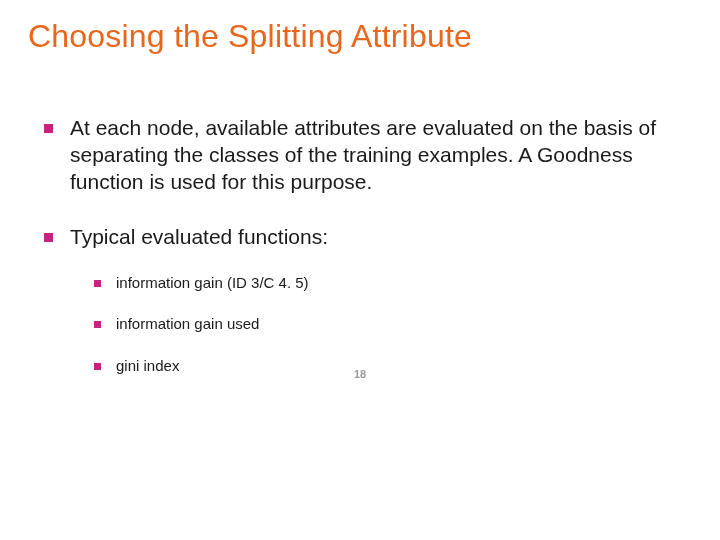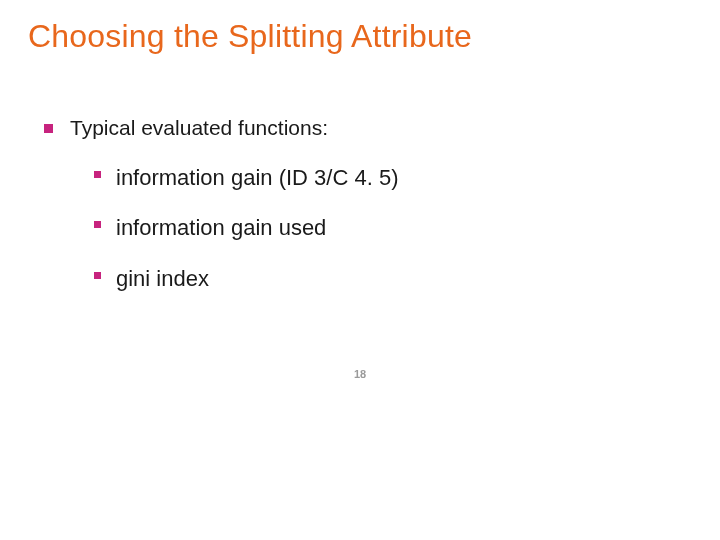--- a/index.html
+++ b/index.html
@@ -3,31 +3,34 @@
 <meta charset="utf-8">
 <style>
   * { margin: 0; padding: 0; box-sizing: border-box; }
   html, body { width: 720px; height: 540px; background: #fff; font-family: Verdana, Geneva, sans-serif; }
   .slide { width: 720px; height: 392px; padding: 18px 30px 10px 30px; position: relative; }
   .title { font-size: 32px; color: #e8671c; font-weight: normal; letter-spacing: 0.2px; margin-left: -2px; margin-bottom: 60px; }
   ul.top { list-style: none; margin-left: 14px; }
   ul.top > li { position: relative; padding-left: 26px; font-size: 21px; color: #1a1a1a; line-height: 1.28; margin-bottom: 28px; }
   ul.top > li::before { content: ""; position: absolute; left: 0; top: 9px; width: 9px; height: 9px; background: #c7237e; }
   ul.sub { list-style: none; margin-top: 22px; margin-left: 24px; }
-  ul.sub > li { position: relative; padding-left: 22px; font-size: 22px; color: #1a1a1a; line-height: 1.3; margin-bottom: 22px; }
+  ul.sub > li { position: relative; padding-left: 22px; font-size: 15px; color: #1a1a1a; line-height: 1.3; margin-bottom: 22px; }
   ul.sub > li::before { content: ""; position: absolute; left: 0; top: 7px; width: 7px; height: 7px; background: #c7237e; }
   .pagenum { position: absolute; bottom: 12px; left: 0; right: 0; text-align: center; font-size: 11px; color: #9a9a9a; font-weight: bold; }
 </style>
 </head>
 <body>
 
 <div class="slide">
   <h1 class="title">Choosing the Splitting Attribute</h1>
 
   <ul class="top">
+    <li>
+      <span>At each node, available attributes are evaluated on the basis of separating the classes of the training examples. A Goodness function is used for this purpose.</span>
+    </li>
     <li>
       <span>Typical evaluated functions:</span>
       <ul class="sub">
         <li>information gain (ID 3/C 4. 5)</li>
         <li>information gain used</li>
         <li>gini index</li>
       </ul>
     </li>
   </ul>
 

